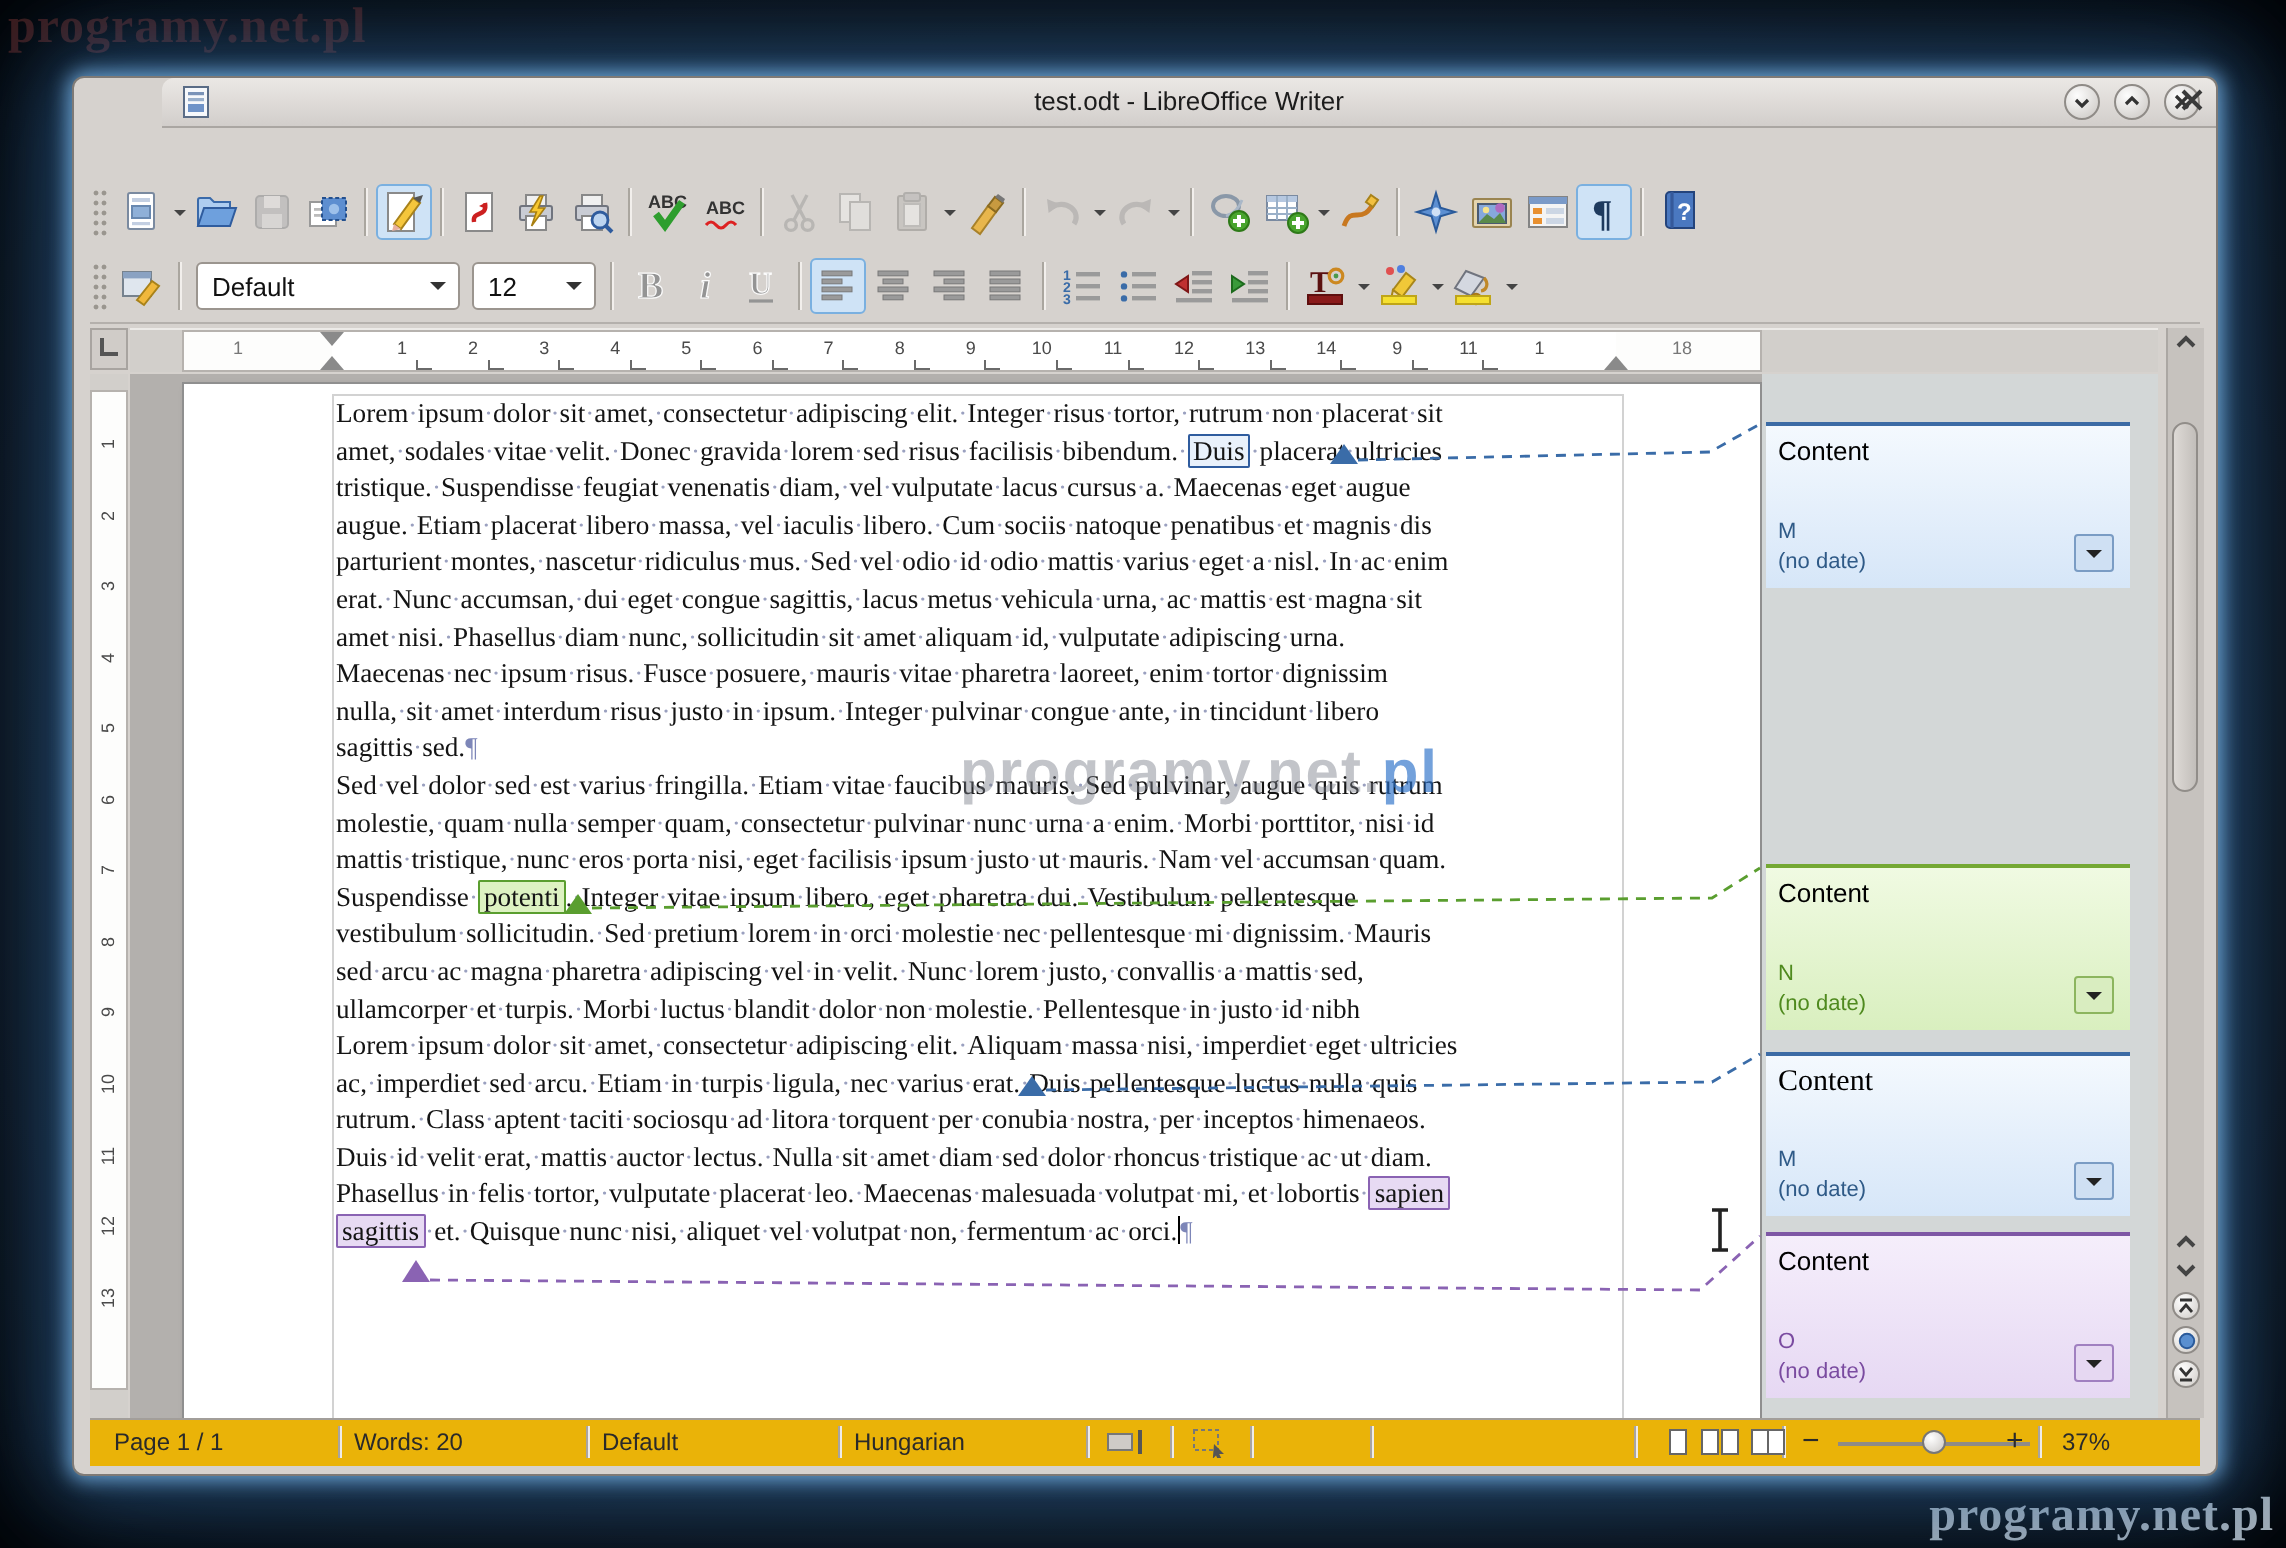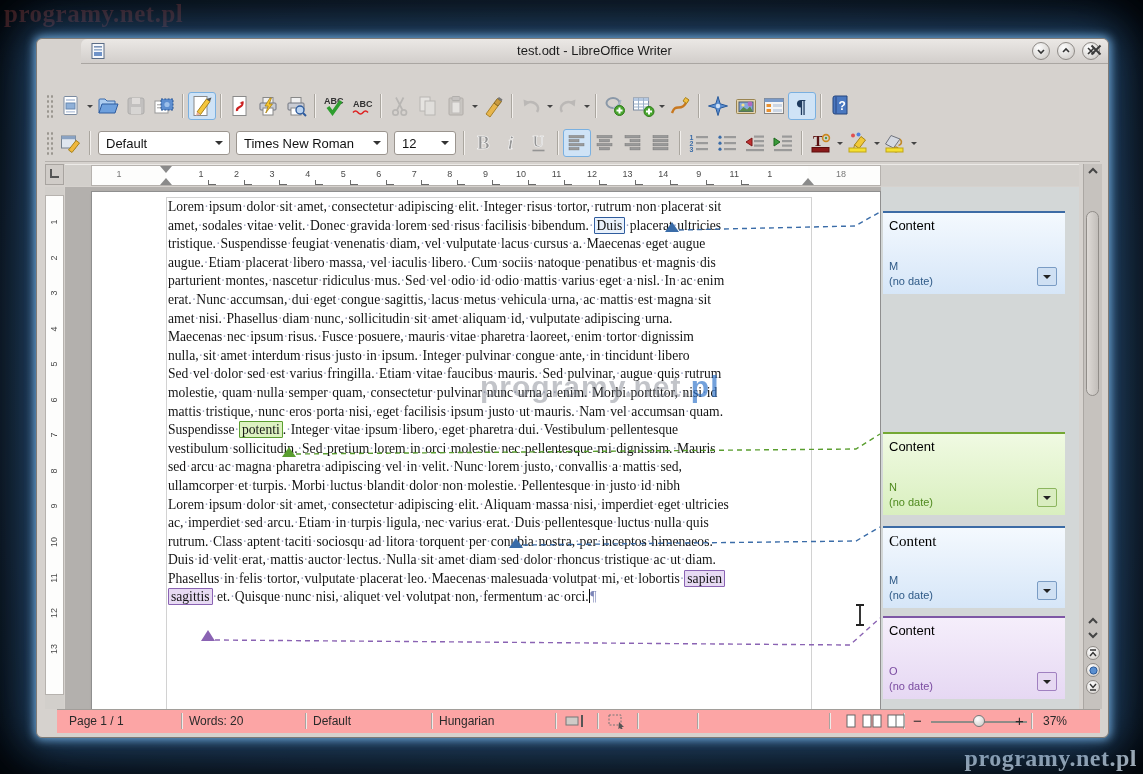--- a/index.html
+++ b/index.html
@@ -89,21 +89,21 @@
   .c-purple .cauthor,.c-purple .cdate{color:#7a4ba0;}
   .c-purple .cdd{background:#e6d8f2;border:1px solid #a080c0;}
   
   #vscroll{position:absolute;left:1046px;top:125px;width:18px;height:545px;background:#c6c2be;border-left:1px solid #aba7a3;}
   .sarrow{position:absolute;left:2px;width:14px;height:12px;color:#555;font-size:10px;text-align:center;line-height:10px;}
   #sthumb{position:absolute;left:2px;top:47px;width:13px;height:185px;background:linear-gradient(90deg,#dedad6,#c2beba);
     border:1px solid #918d89;border-radius:7px;box-sizing:border-box;}
   .navbtn{position:absolute;left:2px;width:14px;height:14px;border-radius:50%;background:radial-gradient(circle at 35% 30%,#fff,#cfcbc7);
     border:1px solid #8f8b87;box-sizing:border-box;display:flex;align-items:center;justify-content:center;font-size:8px;color:#333;}
   
-  #statusbar{position:absolute;left:20px;right:8px;top:670px;height:23px;background:#fca5a5;border-top:1px solid #a29e9a;
+  #statusbar{position:absolute;left:8px;right:8px;top:670px;height:23px;background:#eab308;border-top:1px solid #a29e9a;
     font-size:12px;color:#2a2a2a;}
   .sb{position:absolute;top:4px;}
   .sbdiv{position:absolute;top:3px;width:1px;height:16px;background:#a8a4a0;border-right:1px solid #eeebe8;}
   #zoomtrack{position:absolute;top:11px;height:2px;background:#8f8b87;}
   #zoomthumb{position:absolute;top:5px;width:12px;height:12px;border-radius:50%;background:radial-gradient(circle at 35% 30%,#fff,#cac6c2);border:1px solid #777;box-sizing:border-box;}
   .ztick{position:absolute;top:7px;width:1px;height:9px;background:#777;}
   
   #connectors{position:absolute;left:0;top:0;pointer-events:none;}
   #ibeam{position:absolute;left:852px;top:603px;pointer-events:none;}
 </style>
@@ -343,24 +343,20 @@
         <div class="tbtn">
           <svg viewBox="0 0 24 24" width="24" height="24">
             <rect x="2.5" y="5" width="14" height="12" fill="#dfe6ee" stroke="#76828e"></rect>
             <rect x="2.5" y="5" width="14" height="3.2" fill="#8aa2c2"></rect>
             <path d="M9.5 19 L17 9.5 l3.5 2.5 -7.5 9.5z" fill="#f0b83c" stroke="#a8821a"></path>
           </svg>
         </div>
         <div class="tsep"></div>
         <div class="combo" style="width: 132px;">
           <span class="cval">Default</span>
-          <span class="carrow"></span>
-        </div>
-        <div class="combo" style="width: 152px;">
-          <span class="cval">Times New Roman</span>
           <span class="carrow"></span>
         </div>
         <div class="combo" style="width: 62px;">
           <span class="cval">12</span>
           <span class="carrow"></span>
         </div>
         <div class="tsep"></div>
         <div class="tbtn">
           <svg viewBox="0 0 24 24" width="24" height="24">
             <text x="6" y="18" class="ltrsvg" font-family="serif" font-size="19" font-weight="bold" fill="#949494" stroke="#fcfcfc" stroke-width=".6">B</text>
@@ -570,20 +566,21 @@
         <div id="doclines">
             <div class="dline"><span>Lorem<span class="sdot">·</span>ipsum<span class="sdot">·</span>dolor<span class="sdot">·</span>sit<span class="sdot">·</span>amet,<span class="sdot">·</span>consectetur<span class="sdot">·</span>adipiscing<span class="sdot">·</span>elit.<span class="sdot">·</span>Integer<span class="sdot">·</span>risus<span class="sdot">·</span>tortor,<span class="sdot">·</span>rutrum<span class="sdot">·</span>non<span class="sdot">·</span>placerat<span class="sdot">·</span>sit</span></div>
             <div class="dline"><span>amet,<span class="sdot">·</span>sodales<span class="sdot">·</span>vitae<span class="sdot">·</span>velit.<span class="sdot">·</span>Donec<span class="sdot">·</span>gravida<span class="sdot">·</span>lorem<span class="sdot">·</span>sed<span class="sdot">·</span>risus<span class="sdot">·</span>facilisis<span class="sdot">·</span>bibendum.<span class="sdot">·</span></span><span class="hl hl-blue">Duis</span><span><span class="sdot">·</span>placerat<span class="sdot">·</span>ultricies</span></div>
             <div class="dline"><span>tristique.<span class="sdot">·</span>Suspendisse<span class="sdot">·</span>feugiat<span class="sdot">·</span>venenatis<span class="sdot">·</span>diam,<span class="sdot">·</span>vel<span class="sdot">·</span>vulputate<span class="sdot">·</span>lacus<span class="sdot">·</span>cursus<span class="sdot">·</span>a.<span class="sdot">·</span>Maecenas<span class="sdot">·</span>eget<span class="sdot">·</span>augue</span></div>
             <div class="dline"><span>augue.<span class="sdot">·</span>Etiam<span class="sdot">·</span>placerat<span class="sdot">·</span>libero<span class="sdot">·</span>massa,<span class="sdot">·</span>vel<span class="sdot">·</span>iaculis<span class="sdot">·</span>libero.<span class="sdot">·</span>Cum<span class="sdot">·</span>sociis<span class="sdot">·</span>natoque<span class="sdot">·</span>penatibus<span class="sdot">·</span>et<span class="sdot">·</span>magnis<span class="sdot">·</span>dis</span></div>
             <div class="dline"><span>parturient<span class="sdot">·</span>montes,<span class="sdot">·</span>nascetur<span class="sdot">·</span>ridiculus<span class="sdot">·</span>mus.<span class="sdot">·</span>Sed<span class="sdot">·</span>vel<span class="sdot">·</span>odio<span class="sdot">·</span>id<span class="sdot">·</span>odio<span class="sdot">·</span>mattis<span class="sdot">·</span>varius<span class="sdot">·</span>eget<span class="sdot">·</span>a<span class="sdot">·</span>nisl.<span class="sdot">·</span>In<span class="sdot">·</span>ac<span class="sdot">·</span>enim</span></div>
             <div class="dline"><span>erat.<span class="sdot">·</span>Nunc<span class="sdot">·</span>accumsan,<span class="sdot">·</span>dui<span class="sdot">·</span>eget<span class="sdot">·</span>congue<span class="sdot">·</span>sagittis,<span class="sdot">·</span>lacus<span class="sdot">·</span>metus<span class="sdot">·</span>vehicula<span class="sdot">·</span>urna,<span class="sdot">·</span>ac<span class="sdot">·</span>mattis<span class="sdot">·</span>est<span class="sdot">·</span>magna<span class="sdot">·</span>sit</span></div>
             <div class="dline"><span>amet<span class="sdot">·</span>nisi.<span class="sdot">·</span>Phasellus<span class="sdot">·</span>diam<span class="sdot">·</span>nunc,<span class="sdot">·</span>sollicitudin<span class="sdot">·</span>sit<span class="sdot">·</span>amet<span class="sdot">·</span>aliquam<span class="sdot">·</span>id,<span class="sdot">·</span>vulputate<span class="sdot">·</span>adipiscing<span class="sdot">·</span>urna.</span></div>
             <div class="dline"><span>Maecenas<span class="sdot">·</span>nec<span class="sdot">·</span>ipsum<span class="sdot">·</span>risus.<span class="sdot">·</span>Fusce<span class="sdot">·</span>posuere,<span class="sdot">·</span>mauris<span class="sdot">·</span>vitae<span class="sdot">·</span>pharetra<span class="sdot">·</span>laoreet,<span class="sdot">·</span>enim<span class="sdot">·</span>tortor<span class="sdot">·</span>dignissim</span></div>
             <div class="dline"><span>nulla,<span class="sdot">·</span>sit<span class="sdot">·</span>amet<span class="sdot">·</span>interdum<span class="sdot">·</span>risus<span class="sdot">·</span>justo<span class="sdot">·</span>in<span class="sdot">·</span>ipsum.<span class="sdot">·</span>Integer<span class="sdot">·</span>pulvinar<span class="sdot">·</span>congue<span class="sdot">·</span>ante,<span class="sdot">·</span>in<span class="sdot">·</span>tincidunt<span class="sdot">·</span>libero</span></div>
+            <div class="dline"><span>sagittis<span class="sdot">·</span>sed.</span><span class="pmark">¶</span></div>
             <div class="dline"><span>Sed<span class="sdot">·</span>vel<span class="sdot">·</span>dolor<span class="sdot">·</span>sed<span class="sdot">·</span>est<span class="sdot">·</span>varius<span class="sdot">·</span>fringilla.<span class="sdot">·</span>Etiam<span class="sdot">·</span>vitae<span class="sdot">·</span>faucibus<span class="sdot">·</span>mauris.<span class="sdot">·</span>Sed<span class="sdot">·</span>pulvinar,<span class="sdot">·</span>augue<span class="sdot">·</span>quis<span class="sdot">·</span>rutrum</span></div>
             <div class="dline"><span>molestie,<span class="sdot">·</span>quam<span class="sdot">·</span>nulla<span class="sdot">·</span>semper<span class="sdot">·</span>quam,<span class="sdot">·</span>consectetur<span class="sdot">·</span>pulvinar<span class="sdot">·</span>nunc<span class="sdot">·</span>urna<span class="sdot">·</span>a<span class="sdot">·</span>enim.<span class="sdot">·</span>Morbi<span class="sdot">·</span>porttitor,<span class="sdot">·</span>nisi<span class="sdot">·</span>id</span></div>
             <div class="dline"><span>mattis<span class="sdot">·</span>tristique,<span class="sdot">·</span>nunc<span class="sdot">·</span>eros<span class="sdot">·</span>porta<span class="sdot">·</span>nisi,<span class="sdot">·</span>eget<span class="sdot">·</span>facilisis<span class="sdot">·</span>ipsum<span class="sdot">·</span>justo<span class="sdot">·</span>ut<span class="sdot">·</span>mauris.<span class="sdot">·</span>Nam<span class="sdot">·</span>vel<span class="sdot">·</span>accumsan<span class="sdot">·</span>quam.</span></div>
             <div class="dline"><span>Suspendisse<span class="sdot">·</span></span><span class="hl hl-green">potenti</span><span>.<span class="sdot">·</span>Integer<span class="sdot">·</span>vitae<span class="sdot">·</span>ipsum<span class="sdot">·</span>libero,<span class="sdot">·</span>eget<span class="sdot">·</span>pharetra<span class="sdot">·</span>dui.<span class="sdot">·</span>Vestibulum<span class="sdot">·</span>pellentesque</span></div>
             <div class="dline"><span>vestibulum<span class="sdot">·</span>sollicitudin.<span class="sdot">·</span>Sed<span class="sdot">·</span>pretium<span class="sdot">·</span>lorem<span class="sdot">·</span>in<span class="sdot">·</span>orci<span class="sdot">·</span>molestie<span class="sdot">·</span>nec<span class="sdot">·</span>pellentesque<span class="sdot">·</span>mi<span class="sdot">·</span>dignissim.<span class="sdot">·</span>Mauris</span></div>
             <div class="dline"><span>sed<span class="sdot">·</span>arcu<span class="sdot">·</span>ac<span class="sdot">·</span>magna<span class="sdot">·</span>pharetra<span class="sdot">·</span>adipiscing<span class="sdot">·</span>vel<span class="sdot">·</span>in<span class="sdot">·</span>velit.<span class="sdot">·</span>Nunc<span class="sdot">·</span>lorem<span class="sdot">·</span>justo,<span class="sdot">·</span>convallis<span class="sdot">·</span>a<span class="sdot">·</span>mattis<span class="sdot">·</span>sed,</span></div>
             <div class="dline"><span>ullamcorper<span class="sdot">·</span>et<span class="sdot">·</span>turpis.<span class="sdot">·</span>Morbi<span class="sdot">·</span>luctus<span class="sdot">·</span>blandit<span class="sdot">·</span>dolor<span class="sdot">·</span>non<span class="sdot">·</span>molestie.<span class="sdot">·</span>Pellentesque<span class="sdot">·</span>in<span class="sdot">·</span>justo<span class="sdot">·</span>id<span class="sdot">·</span>nibh</span></div>
             <div class="dline"><span>Lorem<span class="sdot">·</span>ipsum<span class="sdot">·</span>dolor<span class="sdot">·</span>sit<span class="sdot">·</span>amet,<span class="sdot">·</span>consectetur<span class="sdot">·</span>adipiscing<span class="sdot">·</span>elit.<span class="sdot">·</span>Aliquam<span class="sdot">·</span>massa<span class="sdot">·</span>nisi,<span class="sdot">·</span>imperdiet<span class="sdot">·</span>eget<span class="sdot">·</span>ultricies</span></div>
             <div class="dline"><span>ac,<span class="sdot">·</span>imperdiet<span class="sdot">·</span>sed<span class="sdot">·</span>arcu.<span class="sdot">·</span>Etiam<span class="sdot">·</span>in<span class="sdot">·</span>turpis<span class="sdot">·</span>ligula,<span class="sdot">·</span>nec<span class="sdot">·</span>varius<span class="sdot">·</span>erat.<span class="sdot">·</span>Duis<span class="sdot">·</span>pellentesque<span class="sdot">·</span>luctus<span class="sdot">·</span>nulla<span class="sdot">·</span>quis</span></div>
             <div class="dline"><span>rutrum.<span class="sdot">·</span>Class<span class="sdot">·</span>aptent<span class="sdot">·</span>taciti<span class="sdot">·</span>sociosqu<span class="sdot">·</span>ad<span class="sdot">·</span>litora<span class="sdot">·</span>torquent<span class="sdot">·</span>per<span class="sdot">·</span>conubia<span class="sdot">·</span>nostra,<span class="sdot">·</span>per<span class="sdot">·</span>inceptos<span class="sdot">·</span>himenaeos.</span></div>

